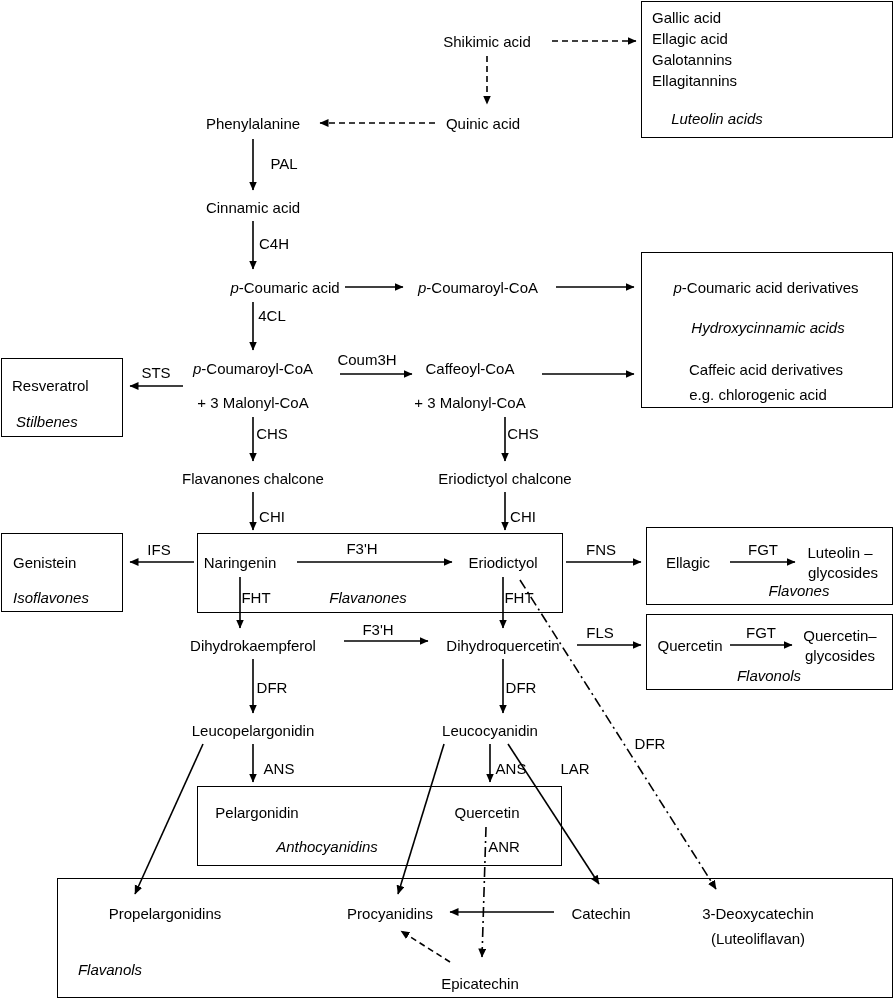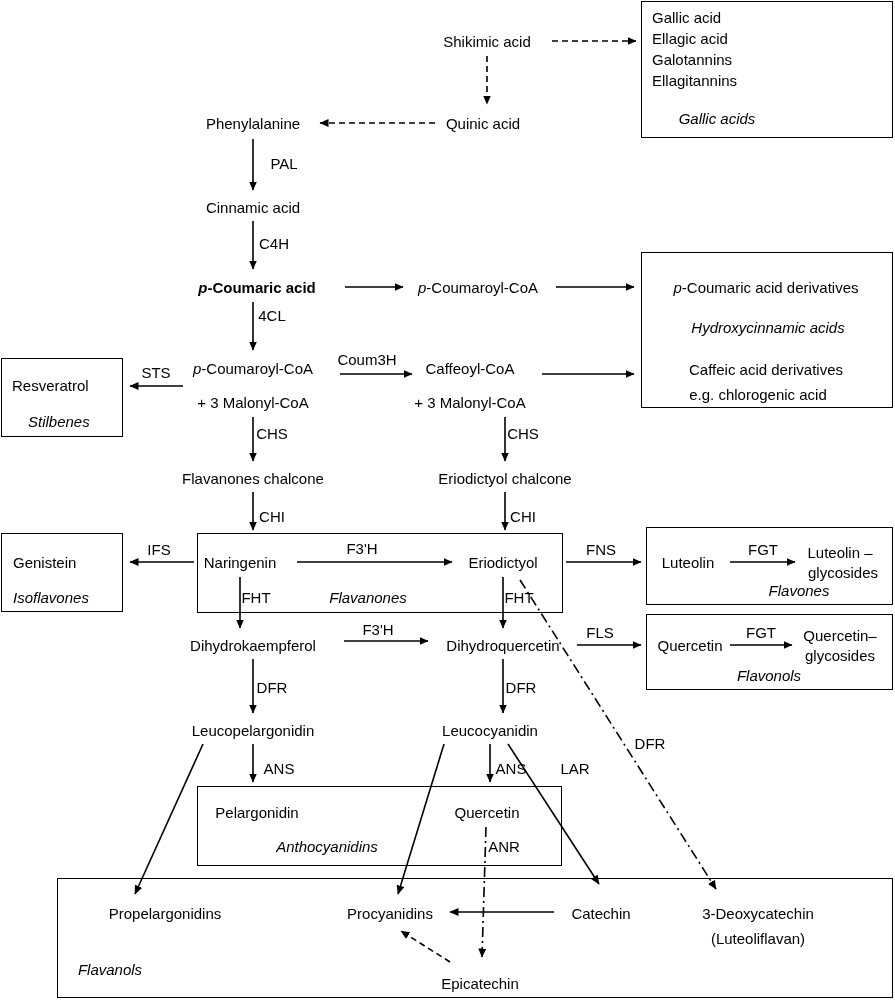--- a/index.html
+++ b/index.html
@@ -9,21 +9,21 @@
     overflow:hidden;
   }
   svg.arrows { position:absolute; left:0; top:0; z-index:1; }
   svg.arrows line { stroke:#000; stroke-width:1.6; }
   svg.arrows line.dash { stroke-dasharray:6 4; }
   svg.arrows line.dashdot { stroke-dasharray:10 4 2 4; }
   .gbox { position:absolute; border:1.5px solid #000; box-sizing:border-box; z-index:2; background:transparent; }
   .t  { position:absolute; transform:translate(-50%,-50%); white-space:nowrap; z-index:3; }
   .tl { position:absolute; transform:translate(0,-50%);    white-space:nowrap; z-index:3; }
   .it { font-style:italic; }
-  .b  { font-weight:bold; }
+  .b  { font-weight:normal;margin-left:28px; }
 </style>
 </head>
 <body>
 
 <div class="diagram">
 
   <svg class="arrows" width="895" height="1000" viewBox="0 0 895 1000">
     <defs>
       <marker id="ah" markerWidth="10" markerHeight="9" refX="8.5" refY="4" orient="auto" markerUnits="userSpaceOnUse">
         <path d="M0,0 L9,4 L0,8 Z" fill="#000"></path>
@@ -103,40 +103,40 @@
   <div class="t" style="left:390px;top:913px">Procyanidins</div>
   <div class="t" style="left:601px;top:913px">Catechin</div>
   <div class="t" style="left:758px;top:913px">3-Deoxycatechin</div>
   <div class="t" style="left:758px;top:938px">(Luteoliflavan)</div>
   <div class="t" style="left:480px;top:983px">Epicatechin</div>
 
   <div class="tl" style="left:652px;top:17px">Gallic acid</div>
   <div class="tl" style="left:652px;top:38px">Ellagic acid</div>
   <div class="tl" style="left:652px;top:59px">Galotannins</div>
   <div class="tl" style="left:652px;top:80px">Ellagitannins</div>
-  <div class="t it" style="left:717px;top:118px">Gallic acids</div>
+  <div class="t it" style="left:717px;top:118px">Luteolin acids</div>
 
   <div class="t" style="left:766px;top:287px"><span class="it">p</span><span>-Coumaric acid derivatives</span></div>
   <div class="t it" style="left:768px;top:327px">Hydroxycinnamic acids</div>
   <div class="t" style="left:766px;top:369px">Caffeic acid derivatives</div>
   <div class="t" style="left:758px;top:394px">e.g. chlorogenic acid</div>
 
   <div class="tl" style="left:12px;top:385px">Resveratrol</div>
-  <div class="tl it" style="left:28px;top:421px">Stilbenes</div>
+  <div class="tl it" style="left:16px;top:421px">Stilbenes</div>
 
   <div class="tl" style="left:13px;top:562px">Genistein</div>
   <div class="tl it" style="left:13px;top:597px">Isoflavones</div>
 
   <div class="t it" style="left:368px;top:597px">Flavanones</div>
   <div class="t it" style="left:799px;top:590px">Flavones</div>
   <div class="t it" style="left:769px;top:675px">Flavonols</div>
   <div class="t it" style="left:327px;top:846px">Anthocyanidins</div>
   <div class="t it" style="left:110px;top:969px">Flavanols</div>
 
-  <div class="t" style="left:688px;top:562px">Luteolin</div>
+  <div class="t" style="left:688px;top:562px">Ellagic</div>
   <div class="t" style="left:840px;top:552px">Luteolin –</div>
   <div class="t" style="left:843px;top:572px">glycosides</div>
   <div class="t" style="left:690px;top:645px">Quercetin</div>
   <div class="t" style="left:840px;top:635px">Quercetin–</div>
   <div class="t" style="left:840px;top:655px">glycosides</div>
 
   <div class="t" style="left:284px;top:163px">PAL</div>
   <div class="t" style="left:274px;top:243px">C4H</div>
   <div class="t" style="left:272px;top:315px">4CL</div>
   <div class="t" style="left:367px;top:359px">Coum3H</div>

